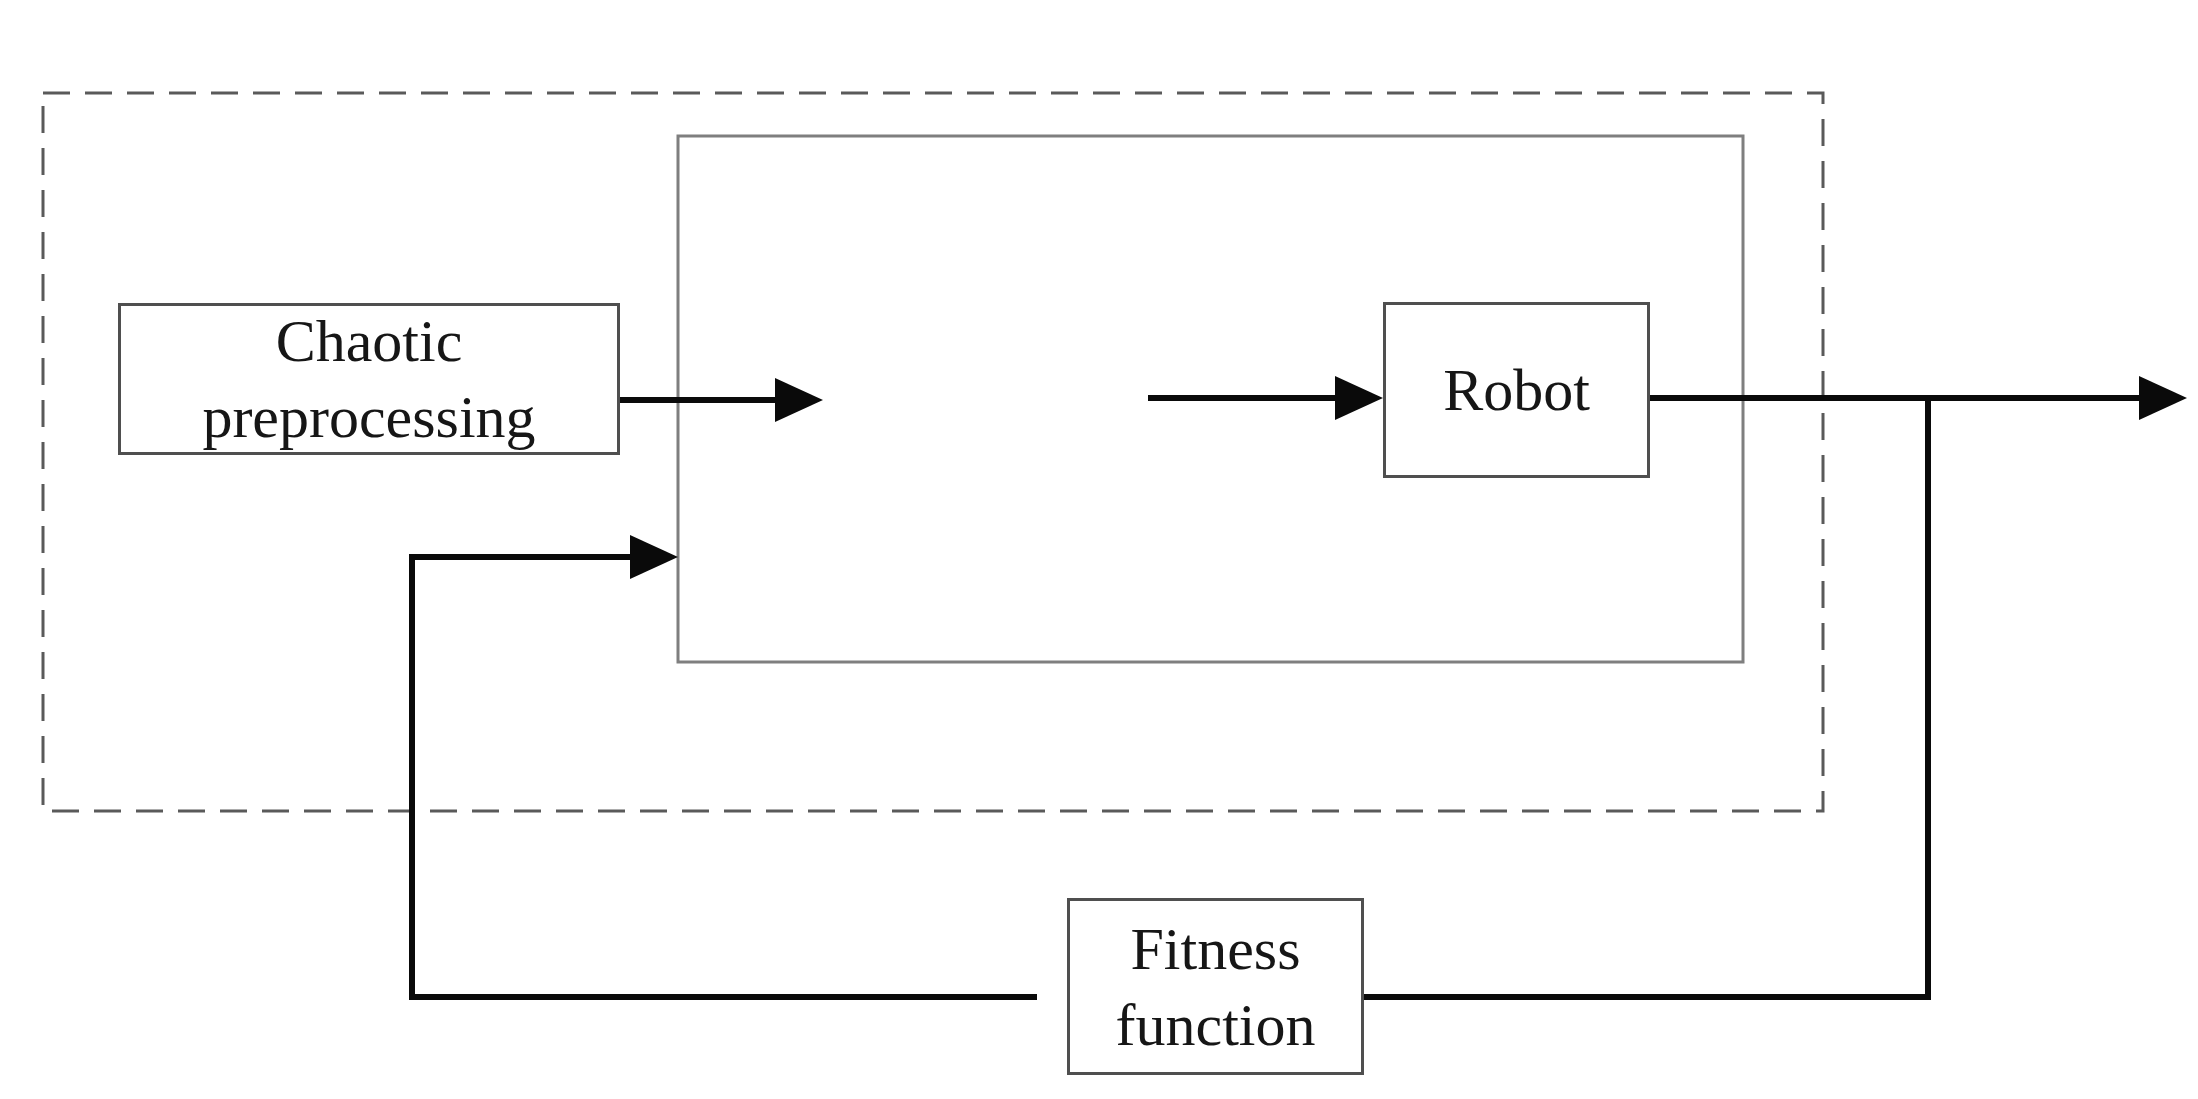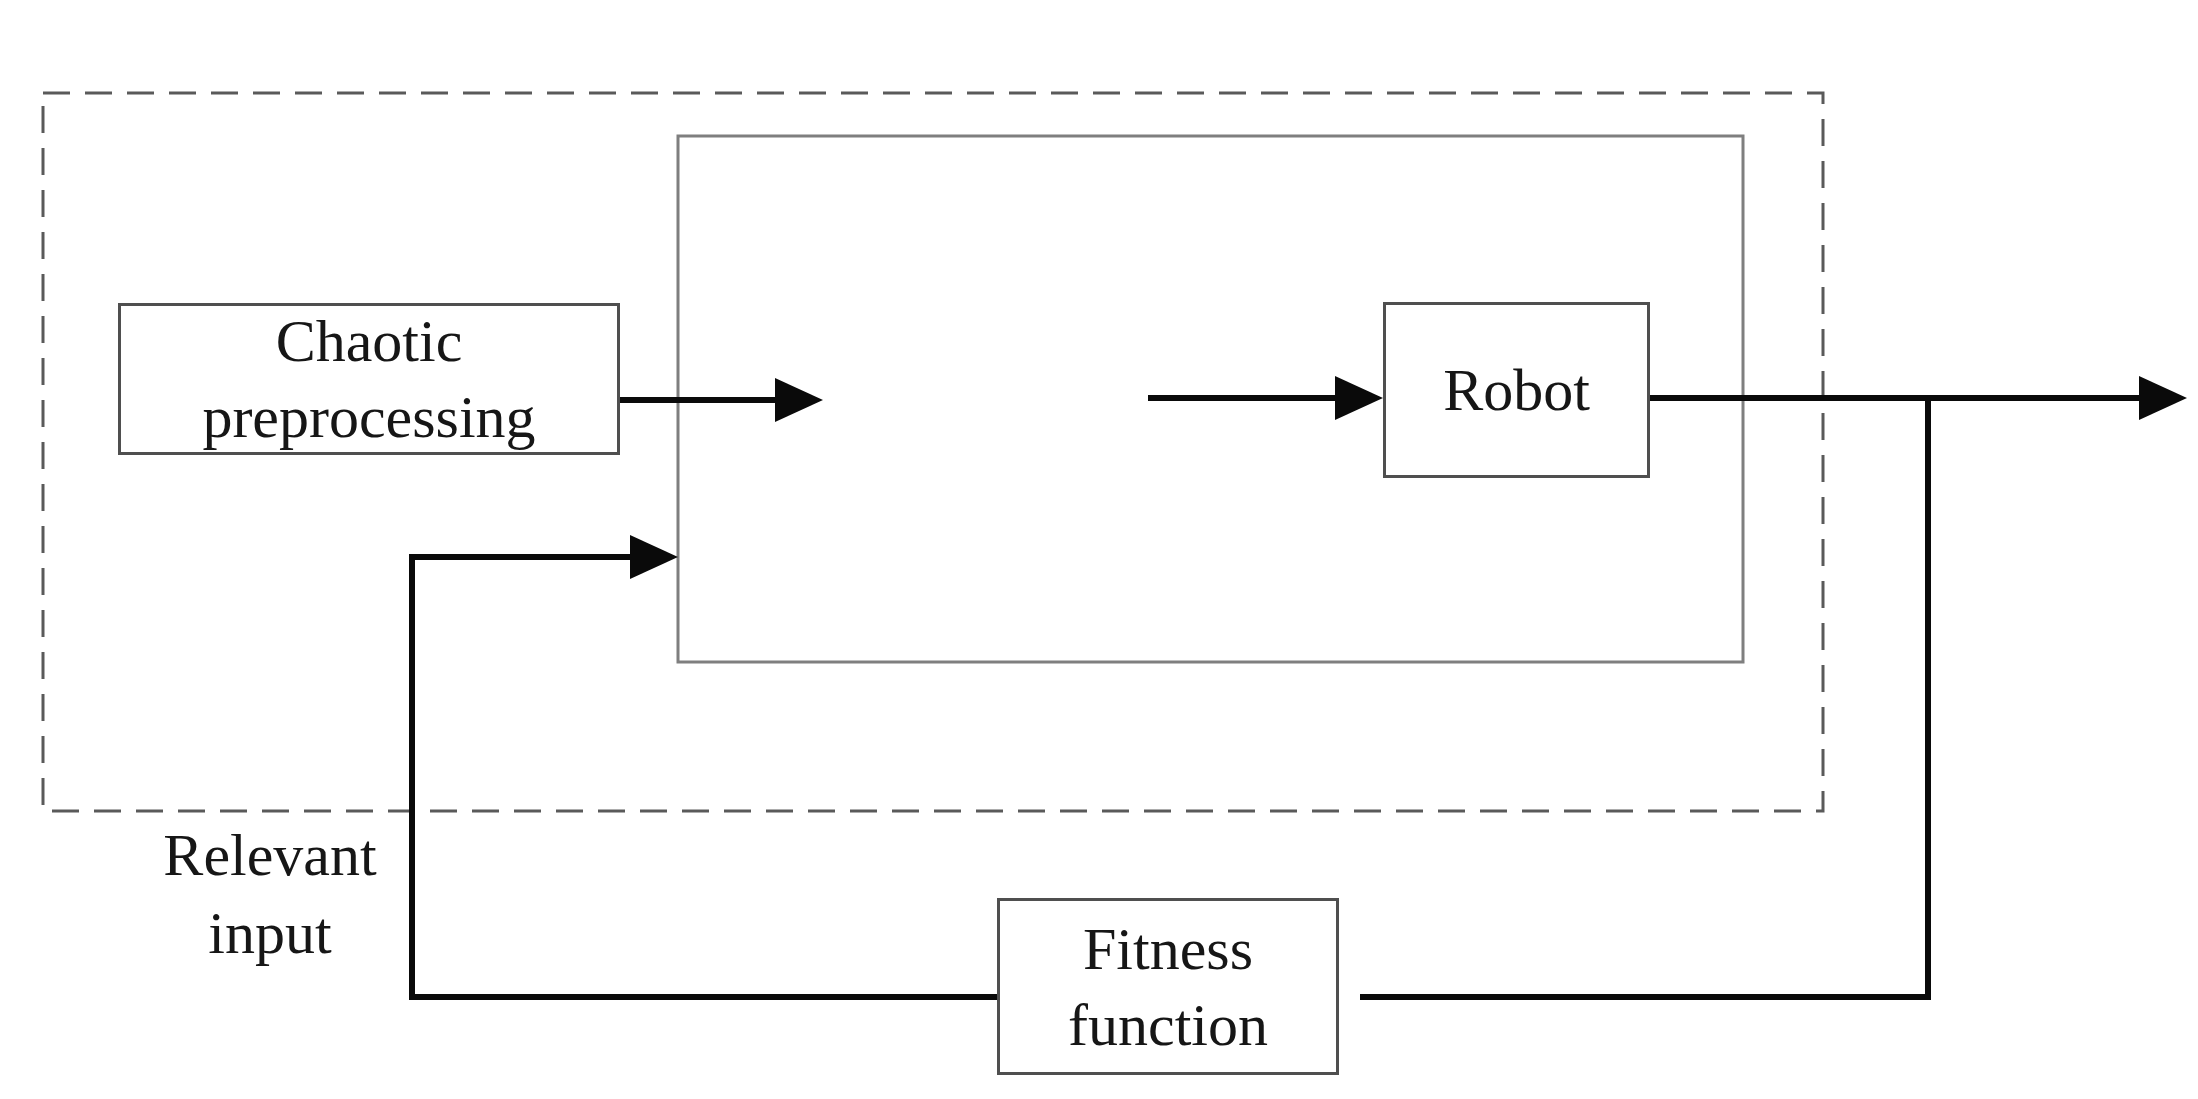--- a/index.html
+++ b/index.html
@@ -35,21 +35,21 @@
   }
   .block-label {
     font-size: 60px;
     line-height: 76px;
     white-space: pre-line;
     color: #161616;
   }
   .chaotic-box  { left: 118px;  top: 303px; width: 502px; height: 152px; }
   .bacteria-box { left: 822px;  top: 195px; width: 326px; height: 368px; }
   .robot-box    { left: 1383px; top: 302px; width: 267px; height: 176px; }
-  .fitness-box  { left: 997px; top: 898px; width: 342px; height: 177px; justify-content: center; }
+  .fitness-box  { left: 1067px; top: 898px; width: 297px; height: 177px; justify-content: center; }
 
   .free-label {
     position: absolute;
     white-space: pre-line;
     color: #161616;
   }
   .bccs-label {
     left: 780px;
     top: 8px;
     width: 300px;
@@ -107,17 +107,15 @@
 
   <div class="block robot-box">
     <span class="block-label">Robot</span>
   </div>
 
   <div class="block fitness-box">
     <span class="block-label">Fitness
 function</span>
   </div>
 
-  <div class="free-label relevant-label">Relevant
-input</div>
 
 
 </div>
 
 </body></html>

